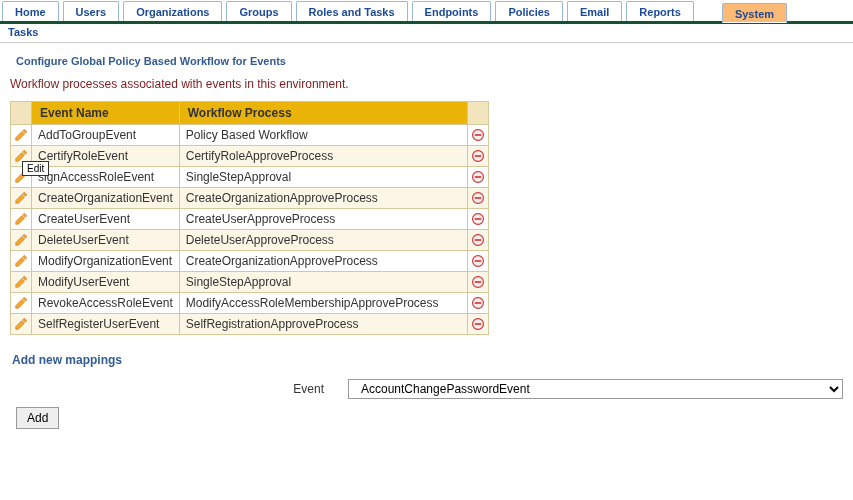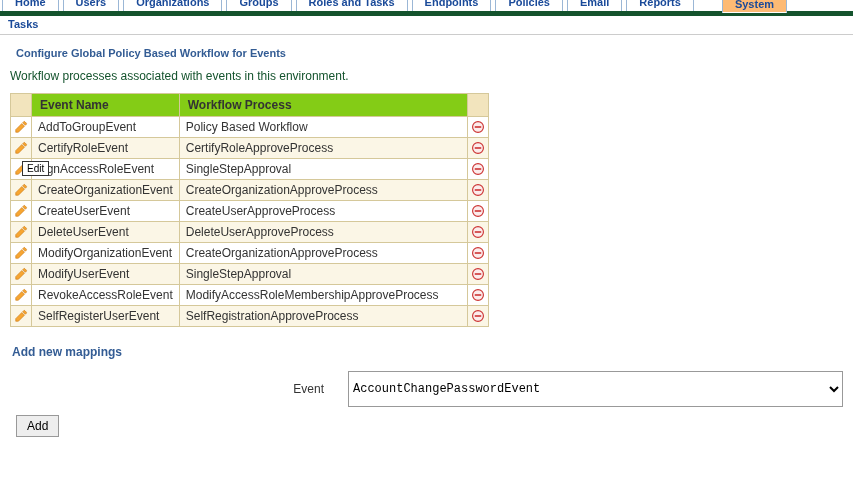--- a/index.html
+++ b/index.html
@@ -8,24 +8,24 @@
     padding: 0;
     font-family: Tahoma, Verdana, Arial, sans-serif;
     font-size: 12px;
     background: #fff;
     color: #333;
     width: 853px;
   }
   .nav-tabs {
     display: flex;
     align-items: flex-end;
-    border-bottom: 5px solid #14532d;
+    border-bottom: 3px solid #14532d;
     padding: 2px 0 0 2px;
     background:#fff;
-    height:16px;
+    height:24px;
   }
   .tab {
     border: 1px solid #9bb7d6;
     border-bottom:none;
     background: #fff;
     color: #1a4a99;
     padding: 3px 12px 3px 12px;
     margin-right: 4px;
     font-weight: bold;
     font-size: 11px;
@@ -53,37 +53,37 @@
     padding: 8px 10px;
   }
   h2.section-title{
     font-size: 11px;
     font-weight: bold;
     color: #335c94;
     margin:4px 0 10px 6px;
   }
   .section-desc{
     font-size:12px;
-    color:#14532d;
+    color:#7f1d1d;
     margin:0 0 10px 0;
   }
   table.grid {
     border-collapse: collapse;
     margin:0 0 18px 0;
   }
   table.grid th.blank-head,
   table.grid td.icon-cell {
     width:20px;
     padding:2px 3px;
     border:1px solid #d5c89a;
     text-align:center;
     vertical-align:middle;
   }
   table.grid th {
-    background: #84cc16;
+    background: #eab308;
     border:1px solid #d5c89a;
     text-align:left;
     padding:4px 8px;
     font-weight:bold;
     color:#333;
     font-size:12px;
   }
   table.grid td {
     border:1px solid #d5c89a;
     padding:3px 6px;
@@ -112,26 +112,27 @@
   }
   .form-row{
     display:flex;
     align-items:center;
     gap:24px;
     margin: 0 0 8px 6px;
     justify-content: flex-end;
   }
   .form-row label{font-size:12px;color:#333;}
   select.evt-select{
-    font-family:Liberation Mono, monospace;
+    font-family:Liberation Sans, sans-serif;
     font-size:12px;
     width:495px;
     border:1px solid #999;
     background:#fff;
-    height:36px;
+    height:20px;
+    padding-left:8px;
   }
   .add-btn{
     margin-left:6px;
     font-family:inherit;
     font-size:12px;
     background:#eee;
     border:1px solid #999;
     padding:3px 10px;
     cursor:pointer;
   }

